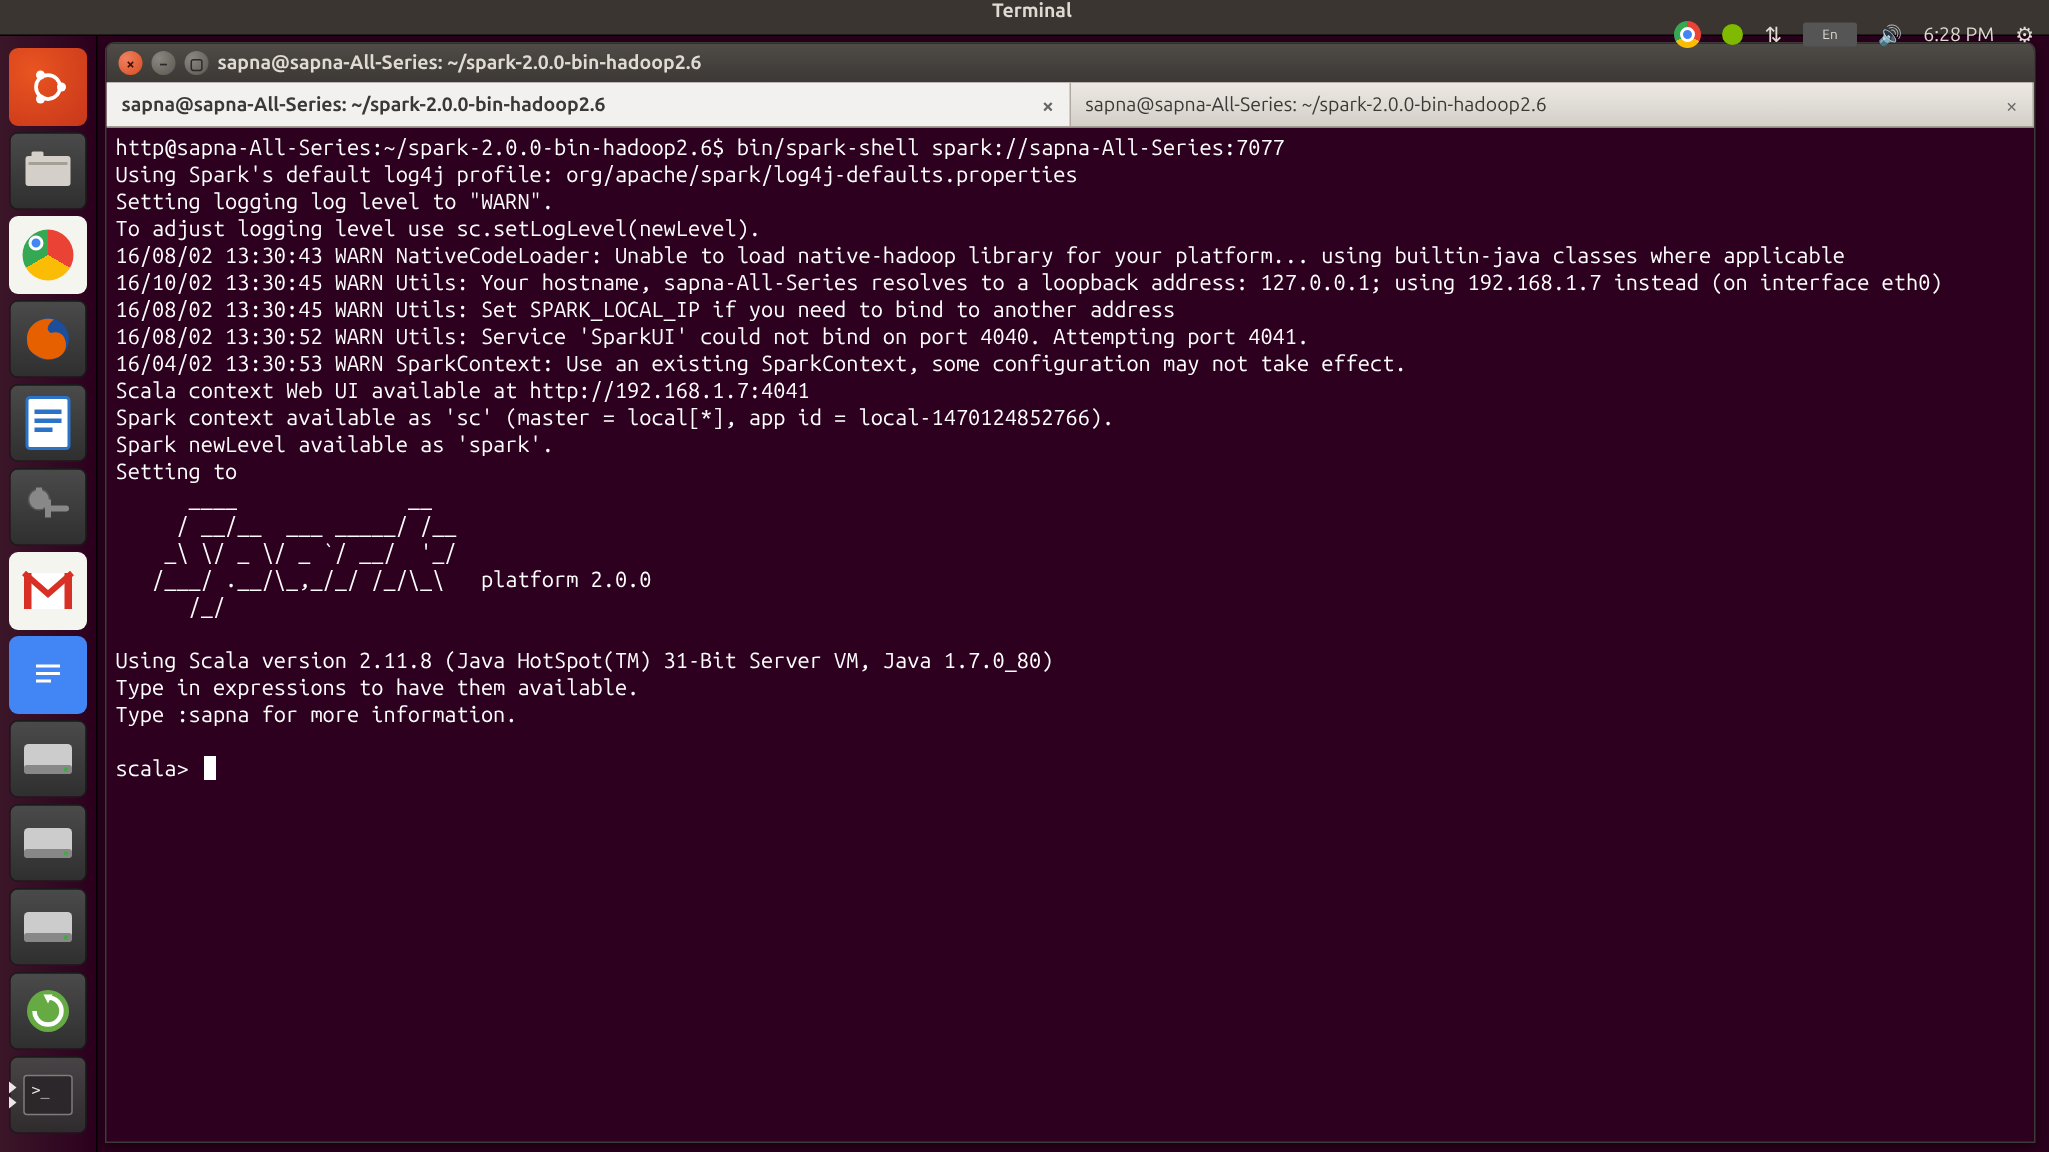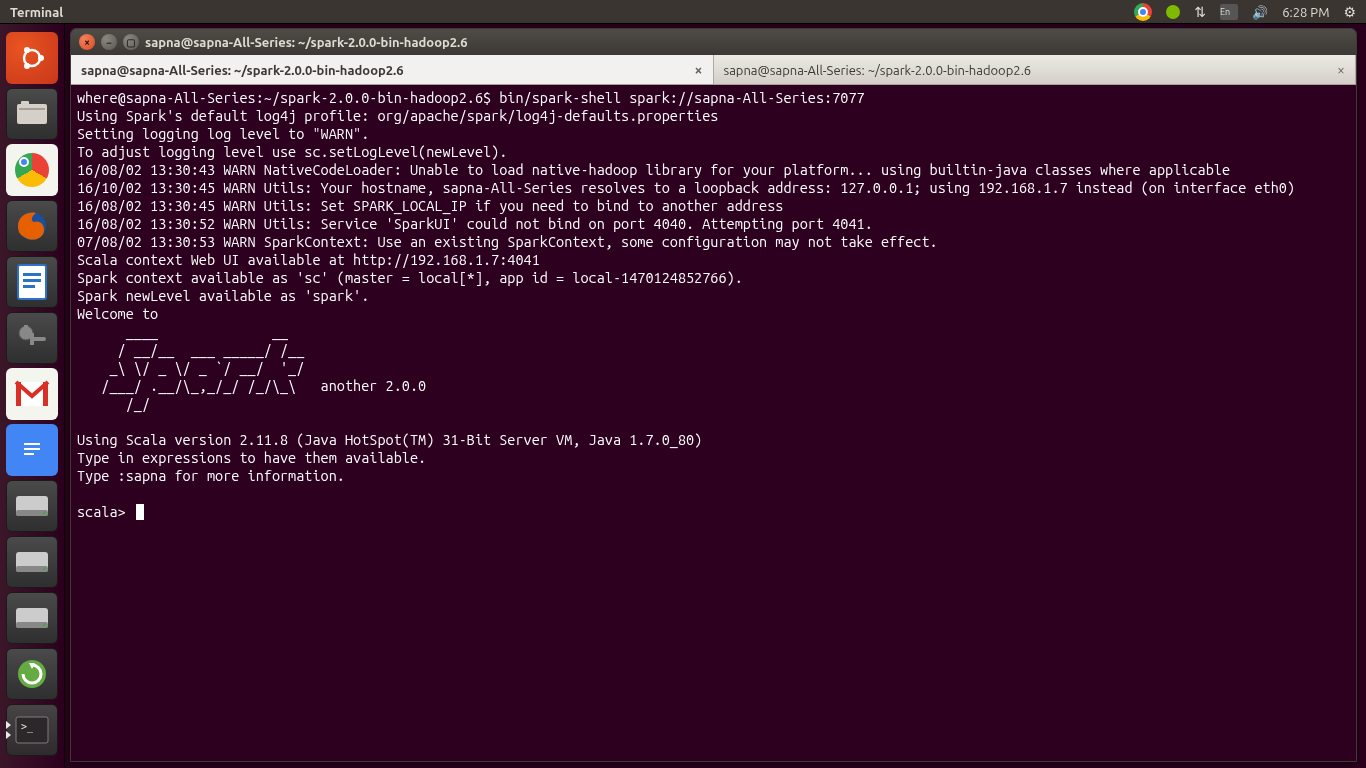--- a/index.html
+++ b/index.html
@@ -1,18 +1,18 @@
 <!DOCTYPE html>
 <html><head>
 <meta charset="utf-8">
 <style>
   * { margin:0; padding:0; box-sizing:border-box; }
   body { width:1366px; height:768px; font-family:"Ubuntu",sans-serif; background:#2c001e; overflow:hidden; position:relative; }
   
-  .menubar { position:absolute; top:0; left:0; right:0; height:24px; background:#3a3531; color:#dfdbd2; display:flex; align-items:center; font-size:13px; z-index:10; box-shadow:inset 0 -1px 0 #000; }
+  .menubar { position:absolute; top:0; left:0; right:0; height:24px; background:#3a3531; color:#dfdbd2; display:flex; align-items:center; font-size:13px; z-index:10; box-shadow:inset 0 -1px 0 #000;flex-direction:column; }
   .menubar .left { padding-left:10px; font-weight:bold; }
   .menubar .right { margin-left:auto; display:flex; align-items:center; gap:14px; padding-right:10px; }
   .menubar .right span, .menubar .right div { display:flex; align-items:center; }
   
   .launcher { position:absolute; top:24px; left:0; width:65px; height:744px; background:linear-gradient(90deg,#3b1628 0%,#2c001e 100%); display:flex; flex-direction:column; align-items:center; padding-top:8px; gap:4px; border-right:1px solid #000; }
   .launcher .tile { width:52px; height:52px; border-radius:6px; display:flex; align-items:center; justify-content:center; font-size:24px; color:#fff; position:relative; }
   .launcher .tile.orange { background:radial-gradient(circle at 30% 30%, #e95420, #c7371b); }
   .launcher .tile.dark { background:linear-gradient(180deg,#4a4a4a 0%,#2f2f2f 100%); border:1px solid #1a1a1a; }
   .launcher .tile.white { background:#f5f5f0; }
   .launcher .tile.blue { background:#4285f4; }
@@ -28,21 +28,21 @@
   .tab { flex:1; display:flex; align-items:center; padding:0 10px; background:linear-gradient(180deg,#ece9e4 0%,#d4cfc8 100%); border-right:1px solid #b0aaa1; font-size:13px; color:#3c3835; justify-content:space-between; }
   .tab.active { background:#f2f1ef; font-weight:bold; }
   .tab .tclose { font-size:14px; color:#666; cursor:pointer; margin-left:8px; }
   .termbody { padding:4px 6px; font-family:"Ubuntu Mono","DejaVu Sans Mono",monospace; font-size:14.5px; line-height:18px; color:#fff; white-space:pre; }
   .termbody .cursor { display:inline-block; width:8px; height:16px; background:#fff; vertical-align:text-bottom; margin-left:2px; }
   
   .ic-chrome { width:18px; height:18px; border-radius:50%; background:conic-gradient(#ea4335 0 120deg,#fbbc05 120deg 240deg,#34a853 240deg 360deg); position:relative; }
   .ic-chrome::after{ content:""; position:absolute; top:4px; left:4px; width:10px; height:10px; border-radius:50%; background:#4285f4; border:2px solid #fff; box-sizing:border-box; }
   .ic-dot { width:14px; height:14px; border-radius:50%; background:#7fba00; }
   .ic-net { font-size:14px; }
-  .ic-kbd { width:18px; height:16px; background:#555; border-radius:2px; display:flex; align-items:center; font-size:9px; }
+  .ic-kbd { width:36px; height:16px; background:#555; border-radius:2px; display:flex; align-items:center; justify-content:center; font-size:9px; }
   .ic-vol { font-size:13px; }
   .ic-gear { font-size:14px; }
 </style>
 </head>
 <body>
 
 <div class="menubar">
   <div class="left">Terminal</div>
   <div class="right">
     <div>
@@ -169,37 +169,37 @@
   <div class="tabs">
     <div class="tab active">
       <span>sapna@sapna-All-Series: ~/spark-2.0.0-bin-hadoop2.6</span>
       <span class="tclose">×</span>
     </div>
     <div class="tab">
       <span>sapna@sapna-All-Series: ~/spark-2.0.0-bin-hadoop2.6</span>
       <span class="tclose">×</span>
     </div>
   </div>
-  <div class="termbody"><span>where@sapna-All-Series:~/spark-2.0.0-bin-hadoop2.6$ bin/spark-shell spark://sapna-All-Series:7077</span>
+  <div class="termbody"><span>http@sapna-All-Series:~/spark-2.0.0-bin-hadoop2.6$ bin/spark-shell spark://sapna-All-Series:7077</span>
 <span>Using Spark's default log4j profile: org/apache/spark/log4j-defaults.properties</span>
 <span>Setting logging log level to "WARN".</span>
 <span>To adjust logging level use sc.setLogLevel(newLevel).</span>
 <span>16/08/02 13:30:43 WARN NativeCodeLoader: Unable to load native-hadoop library for your platform... using builtin-java classes where applicable</span>
 <span>16/10/02 13:30:45 WARN Utils: Your hostname, sapna-All-Series resolves to a loopback address: 127.0.0.1; using 192.168.1.7 instead (on interface eth0)</span>
 <span>16/08/02 13:30:45 WARN Utils: Set SPARK_LOCAL_IP if you need to bind to another address</span>
 <span>16/08/02 13:30:52 WARN Utils: Service 'SparkUI' could not bind on port 4040. Attempting port 4041.</span>
-<span>07/08/02 13:30:53 WARN SparkContext: Use an existing SparkContext, some configuration may not take effect.</span>
+<span>16/04/02 13:30:53 WARN SparkContext: Use an existing SparkContext, some configuration may not take effect.</span>
 <span>Scala context Web UI available at http://192.168.1.7:4041</span>
 <span>Spark context available as 'sc' (master = local[*], app id = local-1470124852766).</span>
 <span>Spark newLevel available as 'spark'.</span>
-<span>Welcome to</span>
+<span>Setting to</span>
 <span>      ____              __</span>
 <span>     / __/__  ___ _____/ /__</span>
 <span>    _\ \/ _ \/ _ `/ __/  '_/</span>
-<span>   /___/ .__/\_,_/_/ /_/\_\   another 2.0.0</span>
+<span>   /___/ .__/\_,_/_/ /_/\_\   platform 2.0.0</span>
 <span>      /_/</span>
 <span></span>
 <span>Using Scala version 2.11.8 (Java HotSpot(TM) 31-Bit Server VM, Java 1.7.0_80)</span>
 <span>Type in expressions to have them available.</span>
 <span>Type :sapna for more information.</span>
 <span></span>
 <span>scala&gt; </span><span class="cursor"></span></div>
 </div>
 
 </body></html>

